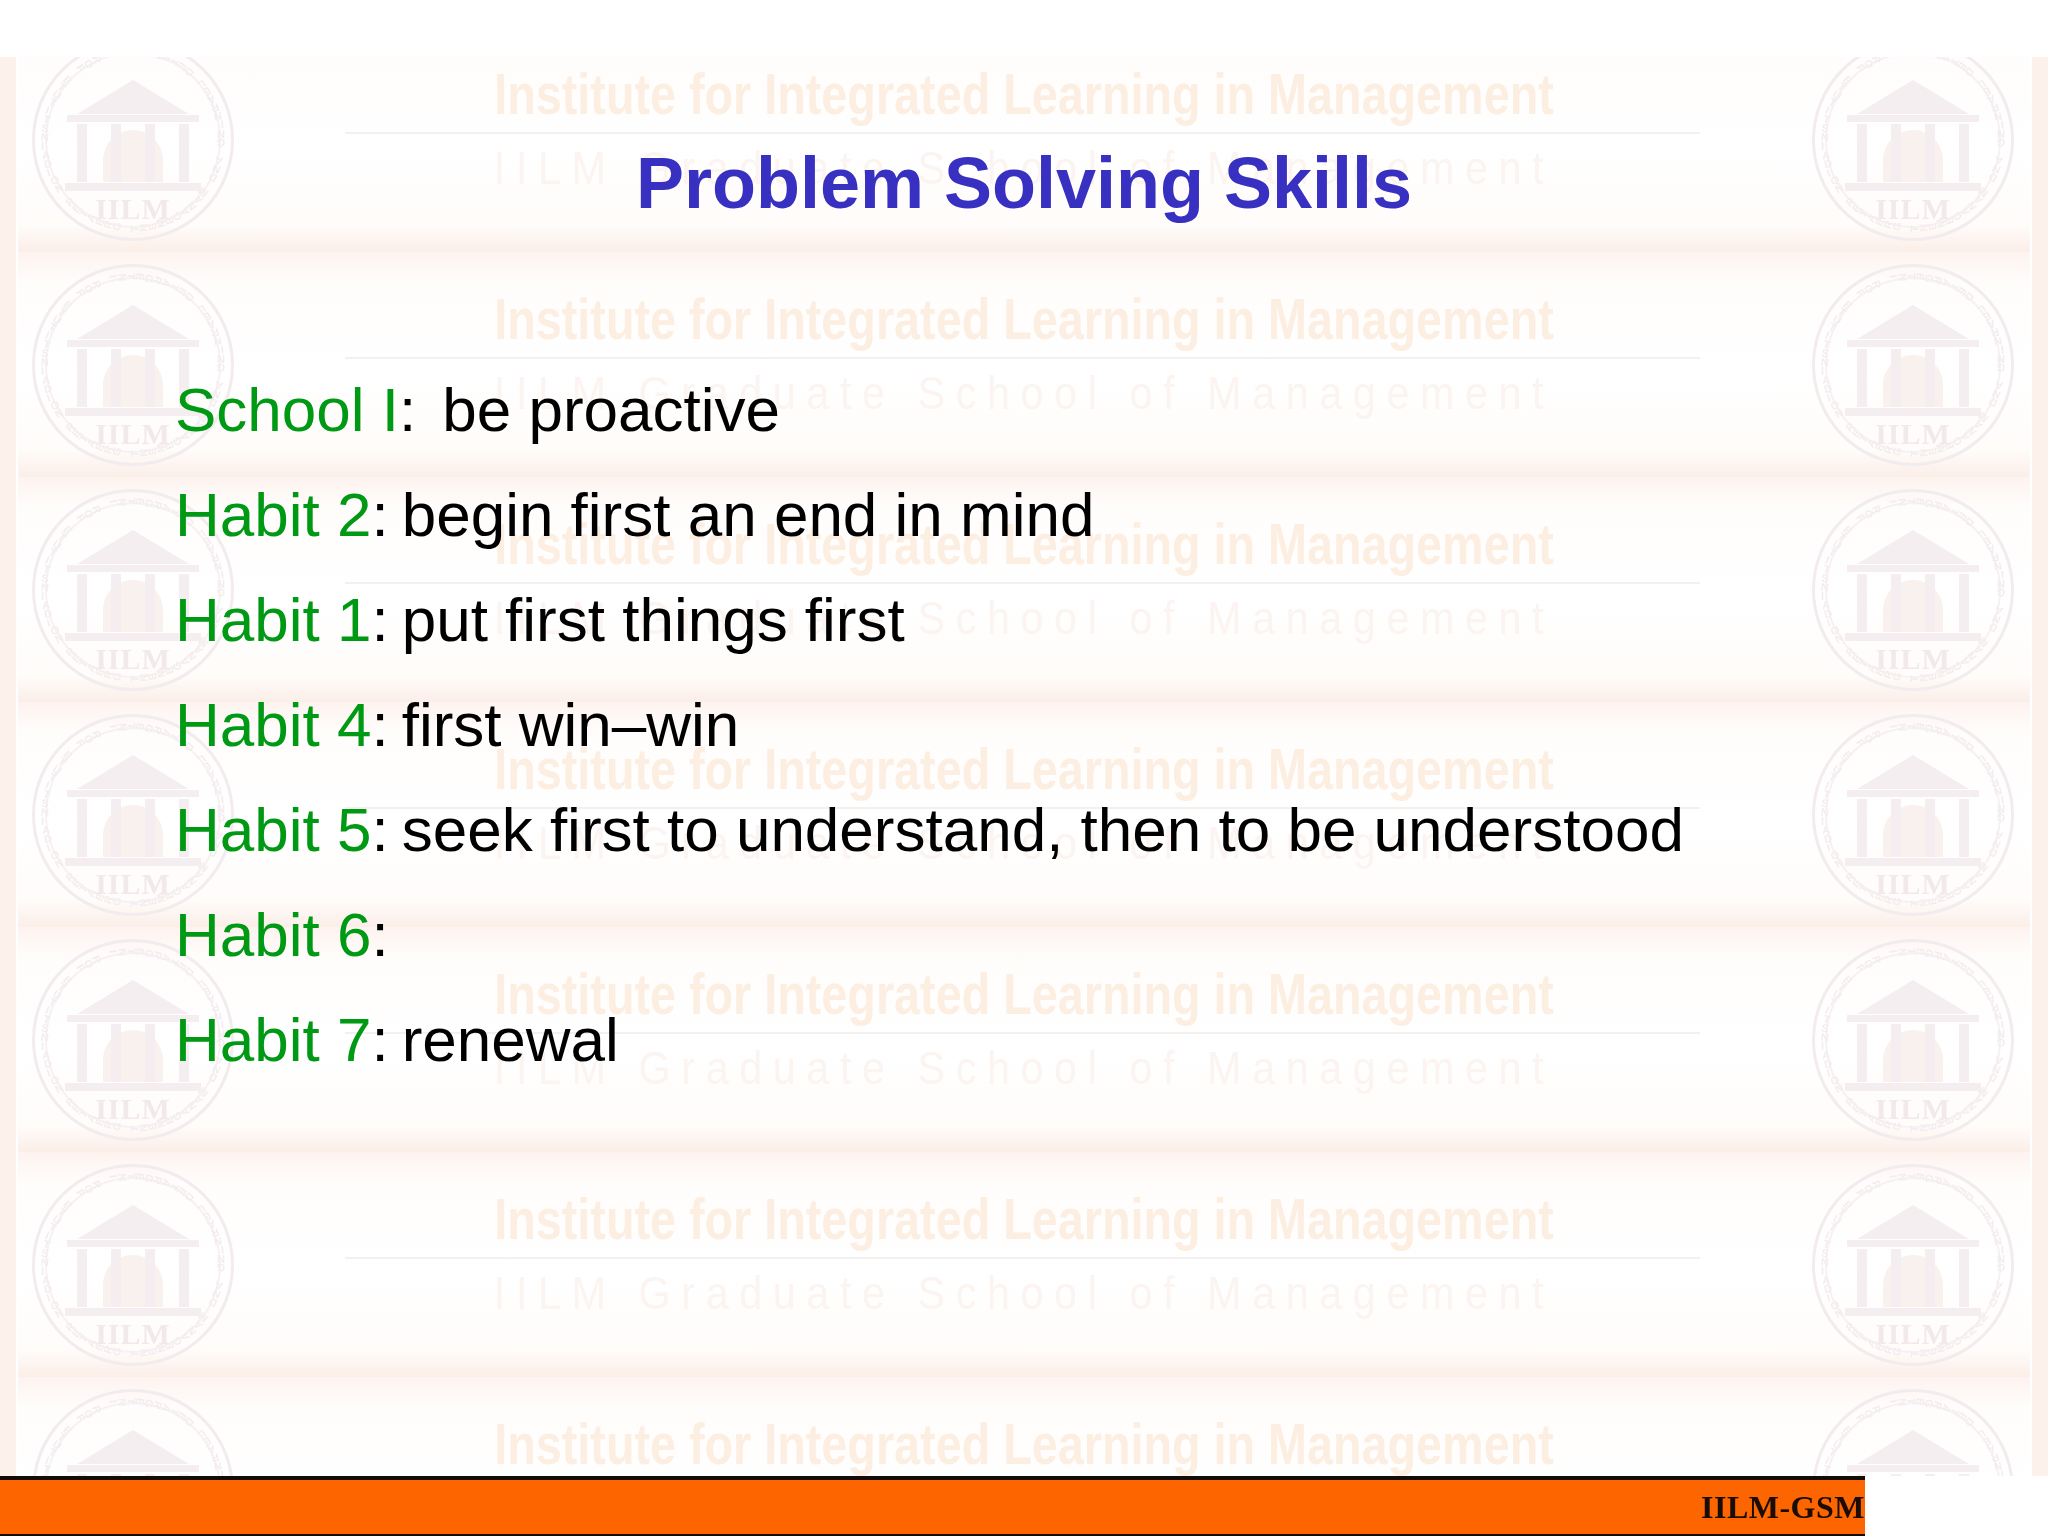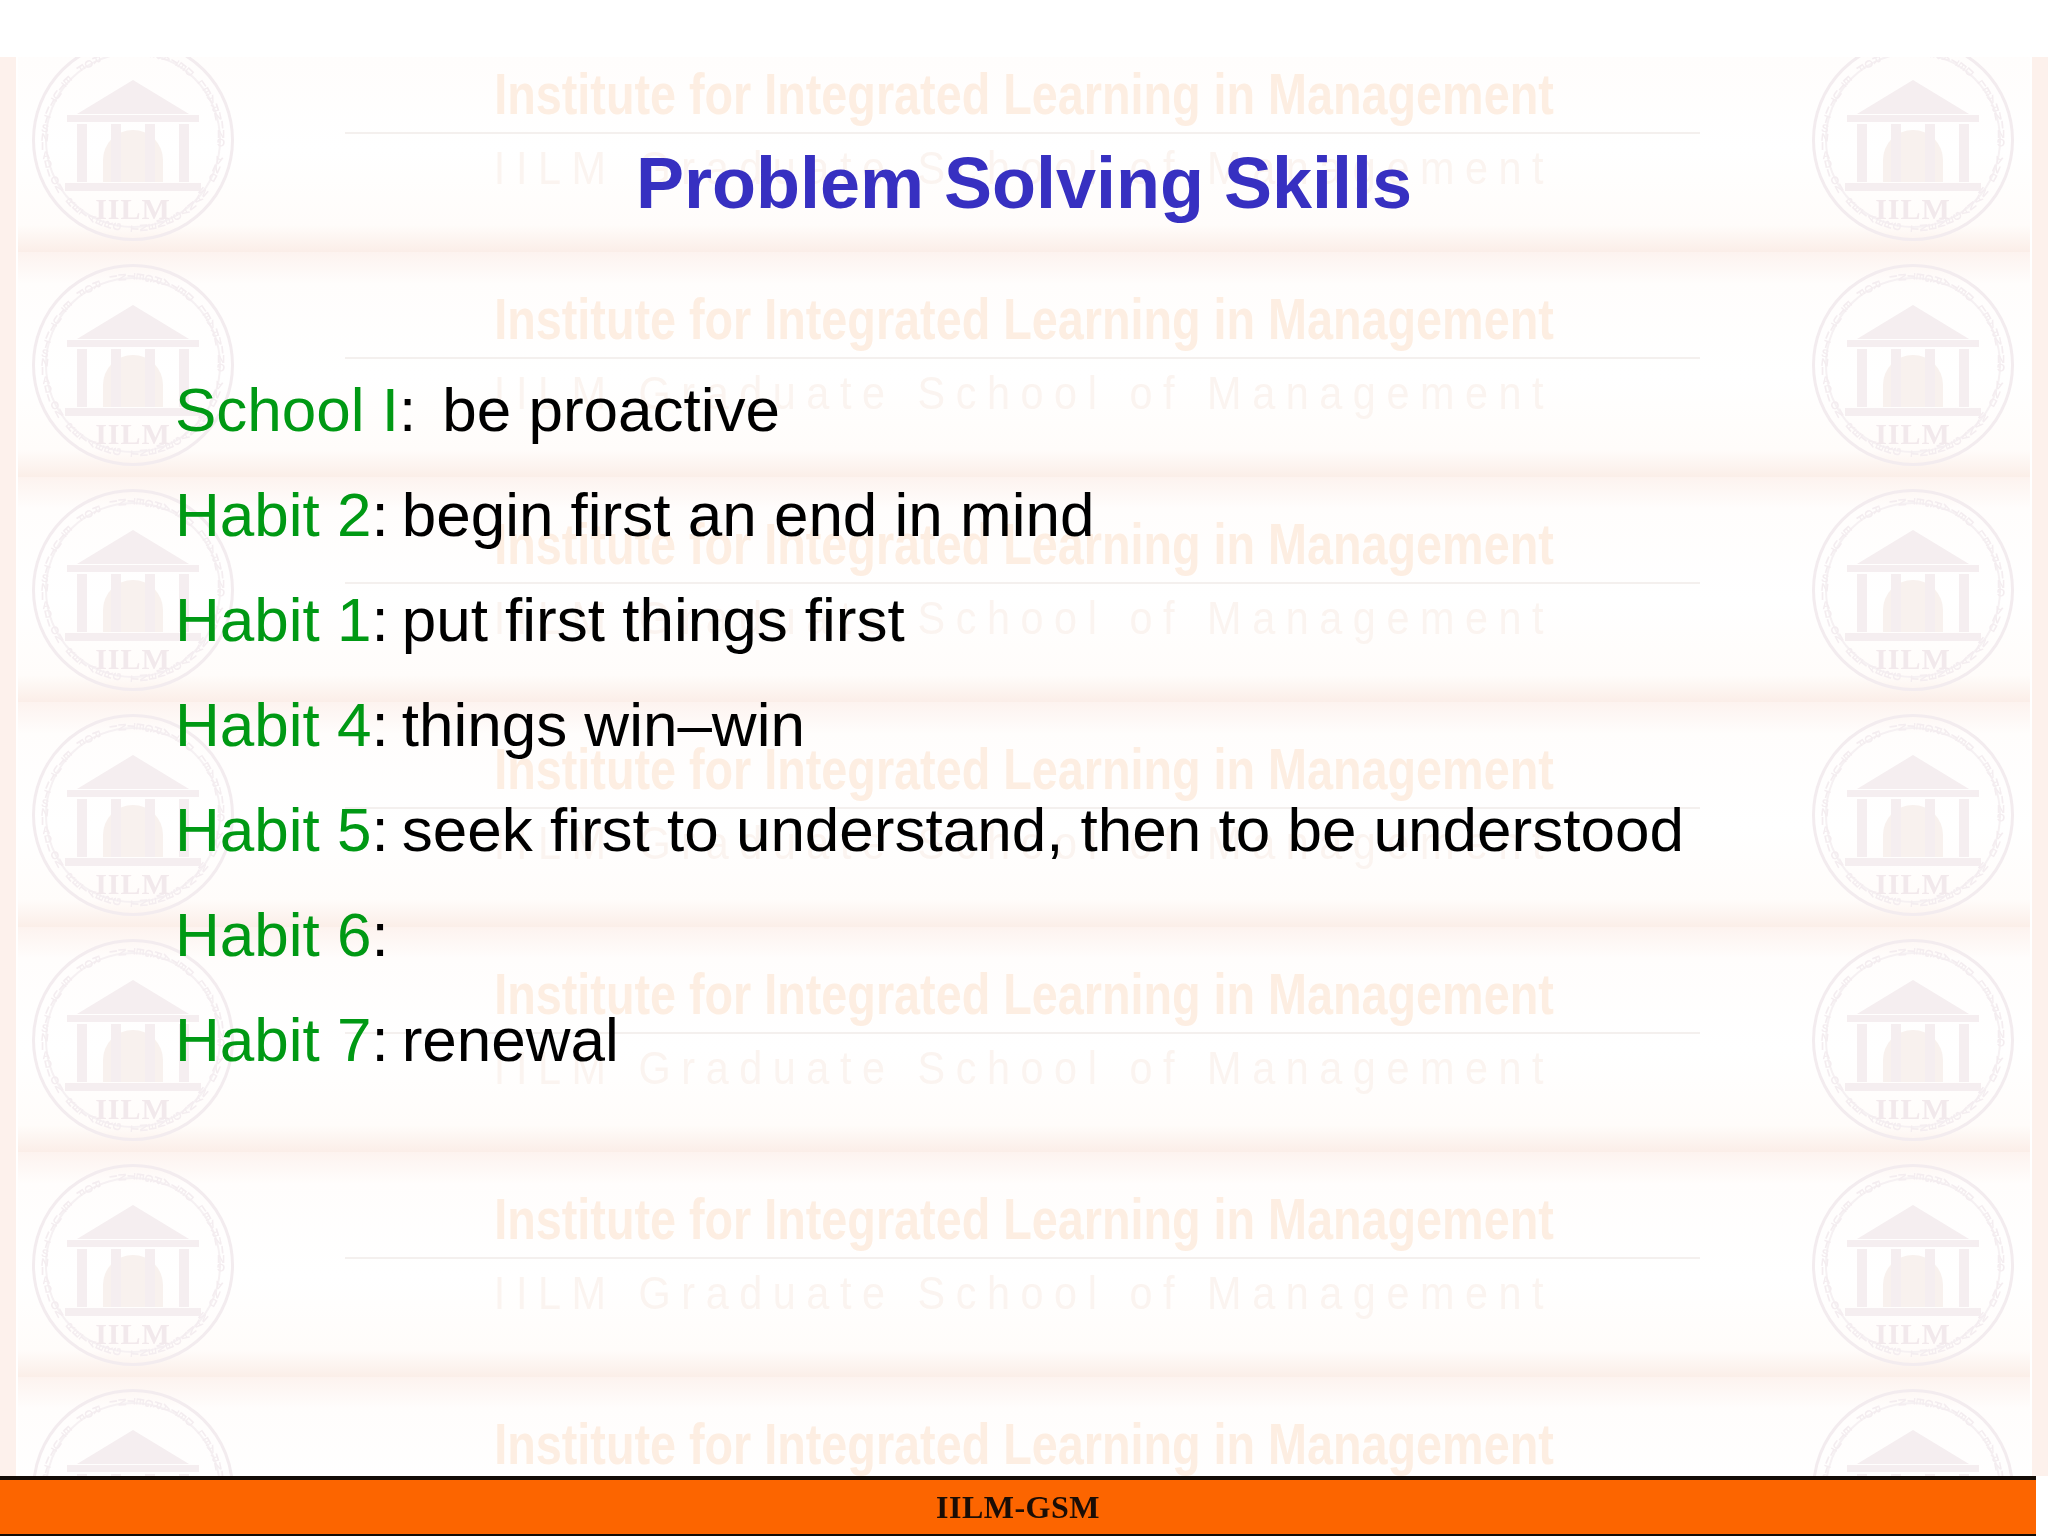--- a/index.html
+++ b/index.html
@@ -274,29 +274,29 @@
   }
   .habit-row.first .habit-desc {
     padding-left: 26px;
   }
 
   
   .footer-bar {
     position: absolute;
     bottom: 0;
     left: 0;
-    width: 2036px;
+    width: 1865px;
     height: 60px;
     background: #fc6500;
     border-top: 4px solid #140c06;
     border-bottom: 2px solid #140c06;
     box-sizing: border-box;
     display: flex;
     align-items: center;
-    justify-content: center;
+    justify-content: flex-end;
     z-index: 40;
   }
   .footer-text {
     color: #1b0d05;
     font-family: "Liberation Serif", serif;
     font-weight: bold;
     font-size: 32px;
     letter-spacing: 0.5px;
     line-height: 1;
   }
@@ -1431,21 +1431,21 @@
           <span class="habit-desc">begin first an end in mind</span>
         </div>
         <div class="habit-row">
           <span class="habit-label">Habit 1</span>
           <span class="habit-sep">:</span>
           <span class="habit-desc">put first things first</span>
         </div>
         <div class="habit-row">
           <span class="habit-label">Habit 4</span>
           <span class="habit-sep">:</span>
-          <span class="habit-desc">things win–win</span>
+          <span class="habit-desc">first win–win</span>
         </div>
         <div class="habit-row">
           <span class="habit-label">Habit 5</span>
           <span class="habit-sep">:</span>
           <span class="habit-desc">seek first to understand, then to be understood</span>
         </div>
         <div class="habit-row">
           <span class="habit-label">Habit 6</span>
           <span class="habit-sep">:</span>
         </div>

